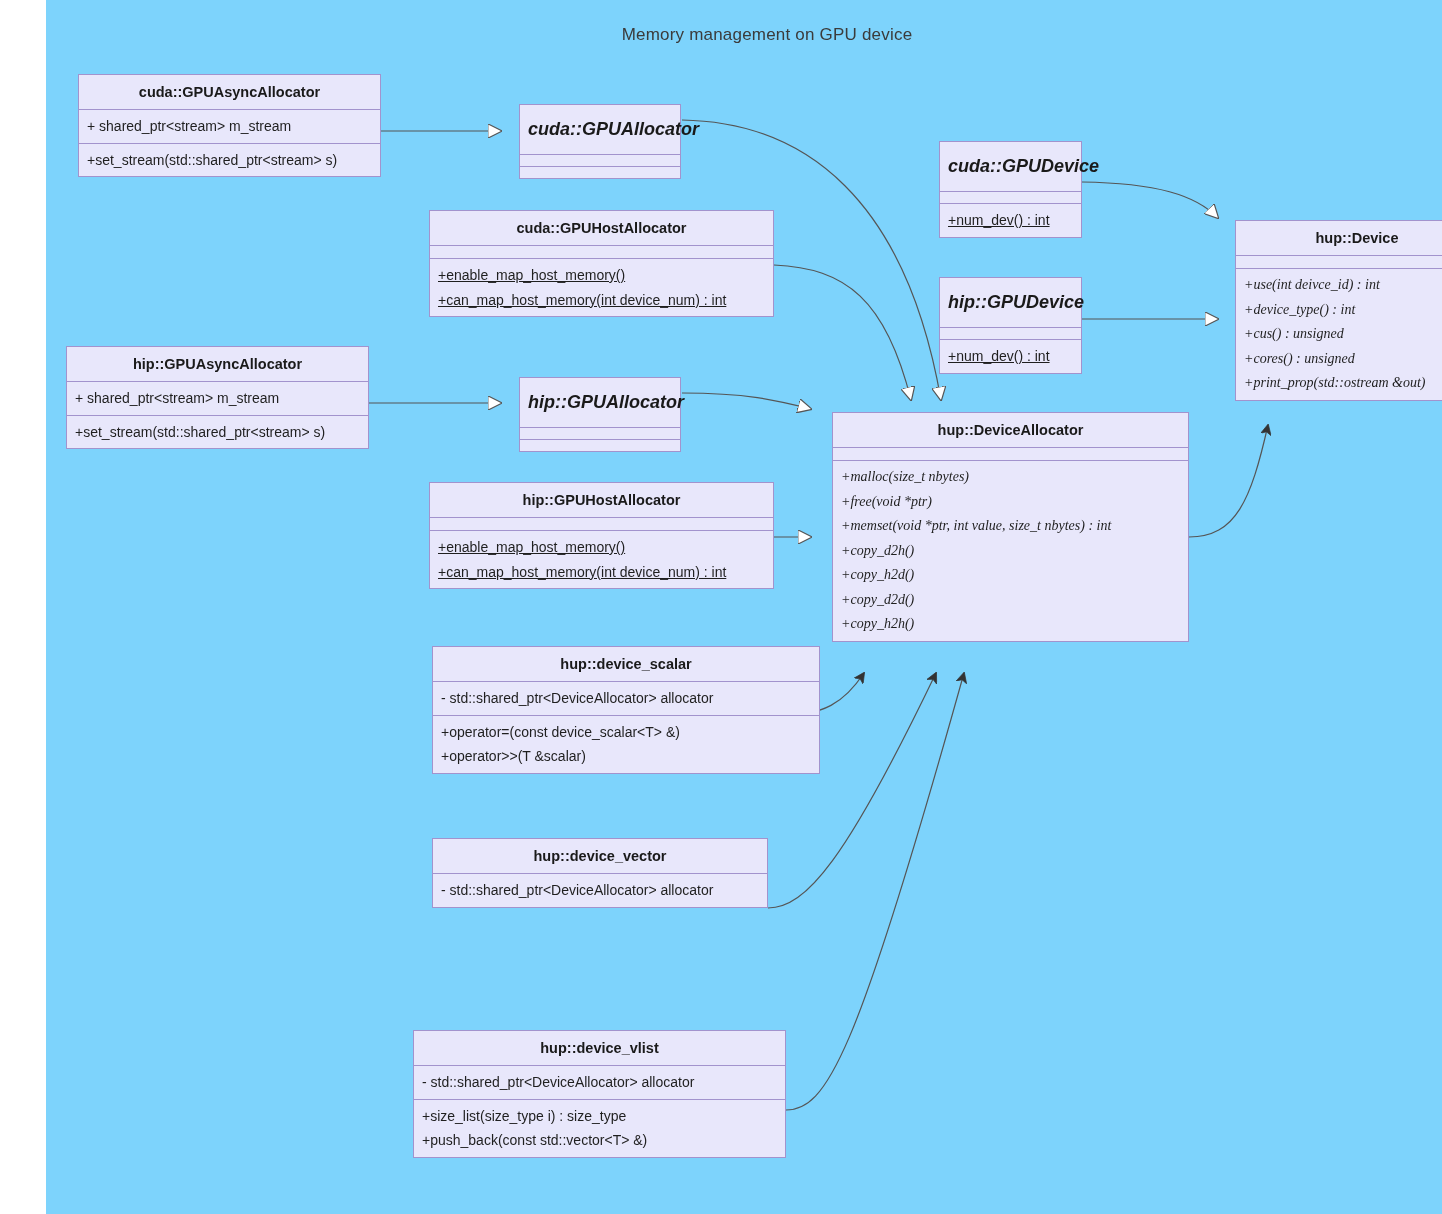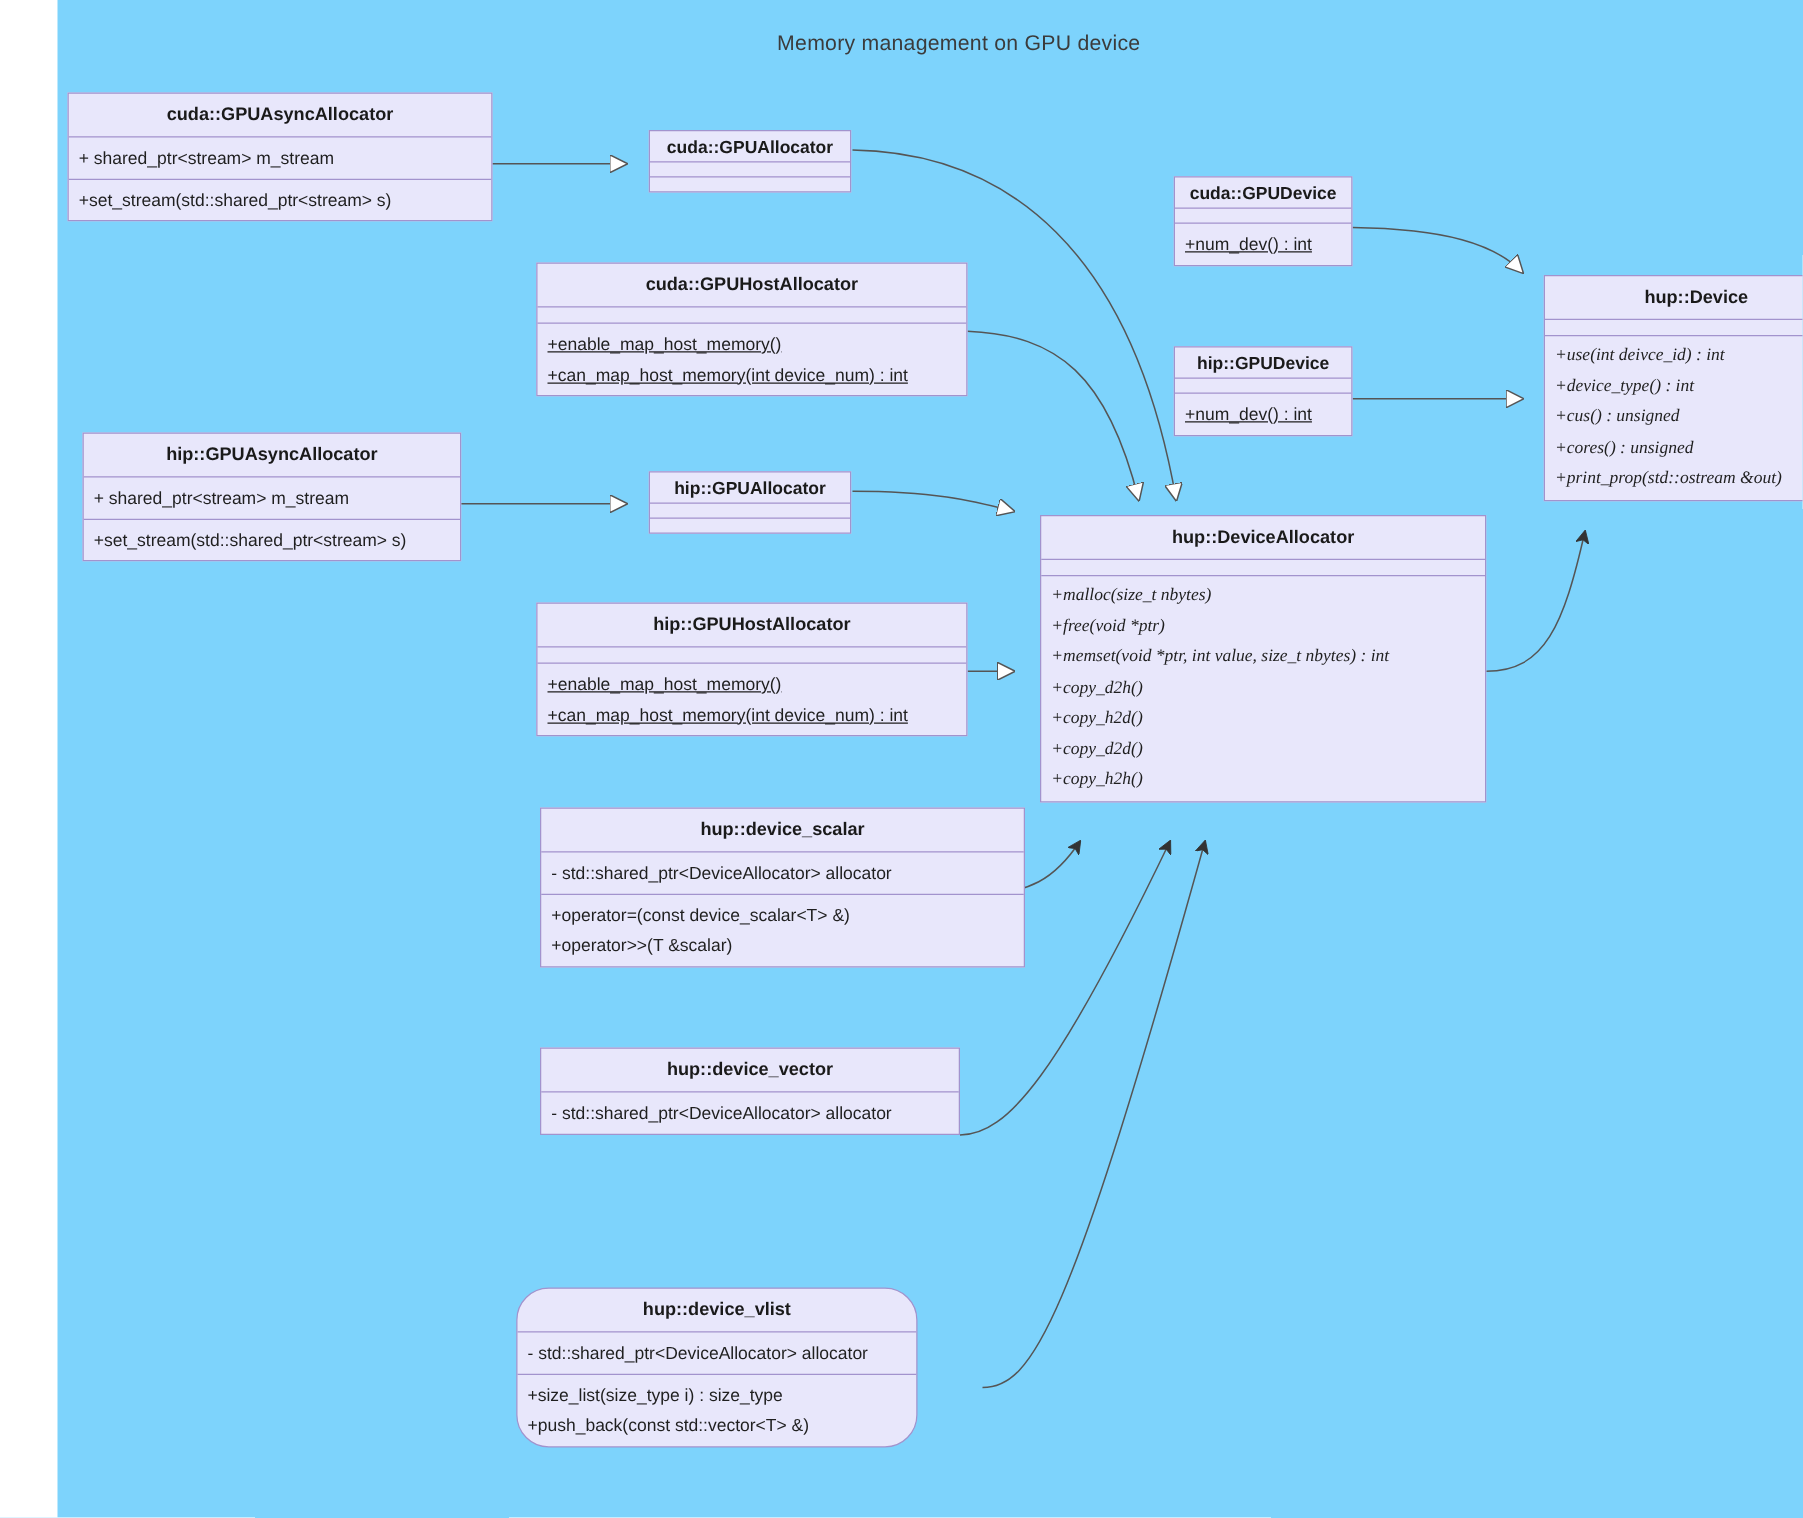--- a/index.html
+++ b/index.html
@@ -65,21 +65,21 @@
   }
   .uml-row {
     font-size: 14px;
     color: #1f1f1f;
     line-height: 1.75;
     white-space: nowrap;
     font-family: "Liberation Sans", sans-serif;
   }
   .uml-row.italic { font-style: italic; font-family: Liberation Serif, serif; }
   .uml-row.underline { text-decoration: underline; }
-  .uml-class.compact .uml-title { padding: 4px 8px; font-size: 14px; }
+  .uml-class.compact .uml-title { padding: 14px 8px; font-size: 18px; font-style: italic; }
   .uml-class.compact .uml-compartment.empty { height: 11px; }
 </style>
 </head>
 <body>
 
 <div id="canvas">
 
   <div id="diagram-title">Memory management on GPU device</div>
 
   <svg id="connectors" viewBox="0 0 1442 1214">
@@ -113,21 +113,21 @@
       <path d="M 1143 537 C 1190 537 1205 500 1222 425" marker-end="url(#solid-arrow)"></path>
 
       <path d="M 722 716 C 780 718 800 700 818 673" marker-end="url(#solid-arrow)"></path>
 
       <path d="M 722 908 C 760 908 800 860 890 673" marker-end="url(#solid-arrow)"></path>
 
       <path d="M 740 1110 C 780 1110 810 1060 918 673" marker-end="url(#solid-arrow)"></path>
     </g>
   </svg>
 
-  <div class="uml-class" style="left:8px; top:74px; width:340px;">
+  <div class="uml-class" style="left:32px; top:74px; width:303px;">
     <div class="uml-title">cuda::GPUAsyncAllocator</div>
     <div class="uml-compartment">
       <div class="uml-row">+ shared_ptr&lt;stream&gt; m_stream</div>
     </div>
     <div class="uml-compartment">
       <div class="uml-row">+set_stream(std::shared_ptr&lt;stream&gt; s)</div>
     </div>
   </div>
 
   <div class="uml-class compact" style="left:473px; top:104px; width:162px;">
@@ -223,21 +223,21 @@
     </div>
   </div>
 
   <div class="uml-class" style="left:386px; top:838px; width:336px;">
     <div class="uml-title">hup::device_vector</div>
     <div class="uml-compartment">
       <div class="uml-row">- std::shared_ptr&lt;DeviceAllocator&gt; allocator</div>
     </div>
   </div>
 
-  <div class="uml-class" style="left:367px; top:1030px; width:321px;border-radius:26px;">
+  <div class="uml-class" style="left:367px; top:1030px; width:373px;">
     <div class="uml-title">hup::device_vlist</div>
     <div class="uml-compartment">
       <div class="uml-row">- std::shared_ptr&lt;DeviceAllocator&gt; allocator</div>
     </div>
     <div class="uml-compartment">
       <div class="uml-row">+size_list(size_type i) : size_type</div>
       <div class="uml-row">+push_back(const std::vector&lt;T&gt; &amp;)</div>
     </div>
   </div>
 

